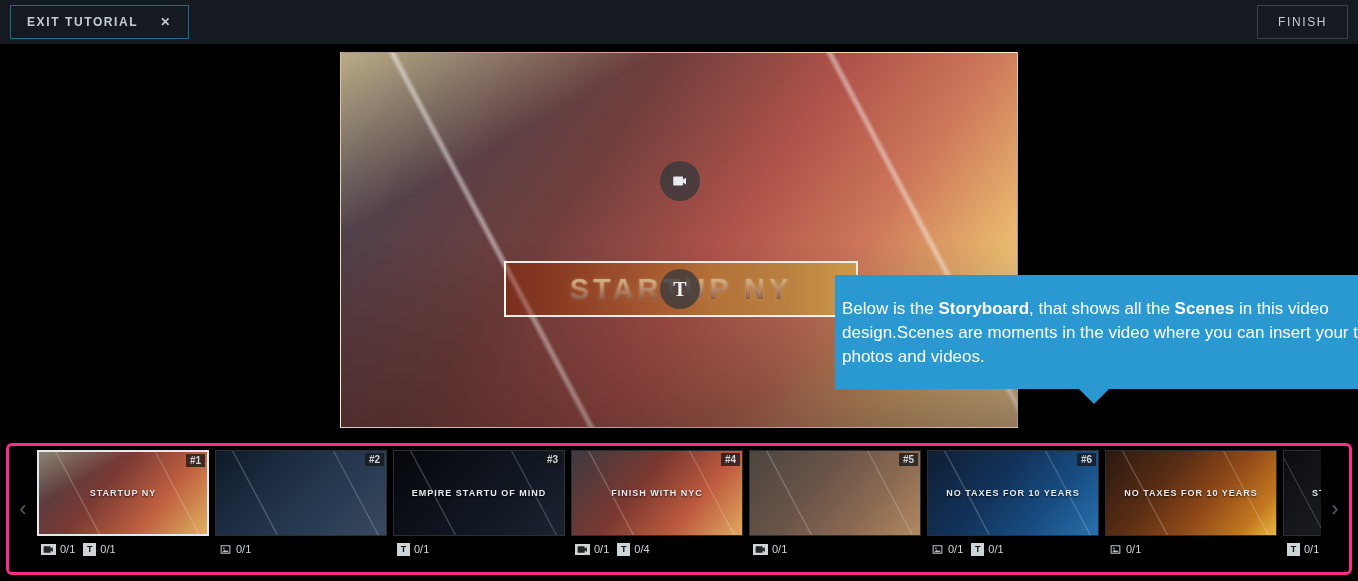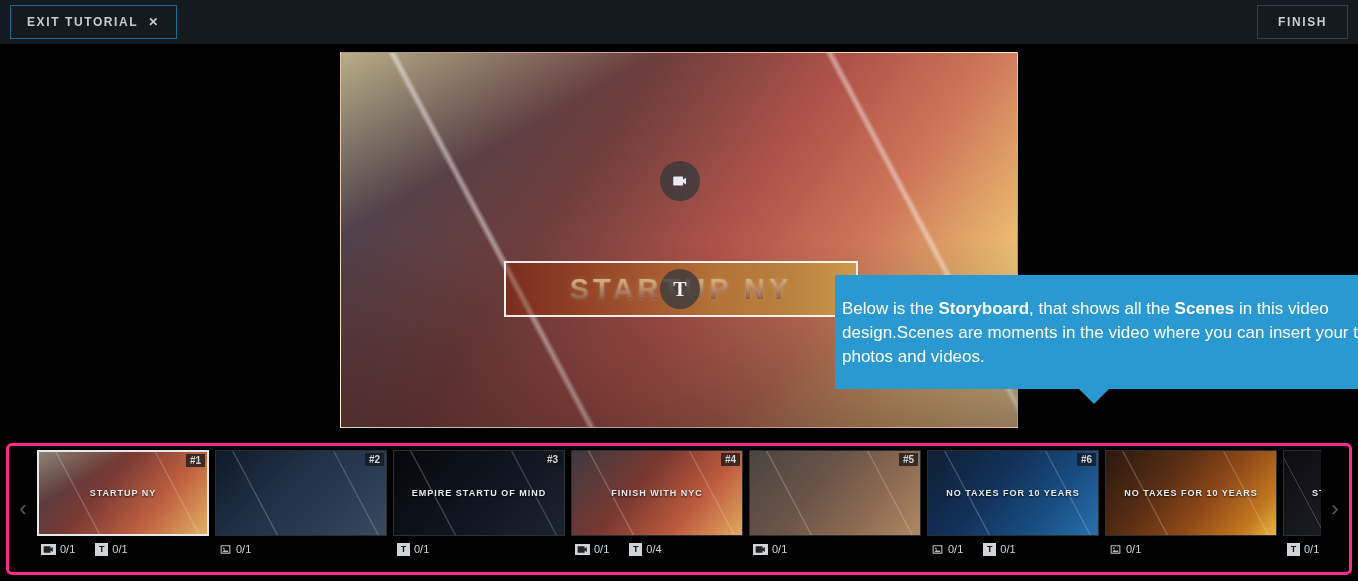--- a/index.html
+++ b/index.html
@@ -23,29 +23,29 @@
     border: 1px solid #1b6a90;
     color: #c6cdd2;
     background: transparent;
     font-size: 12px;
     letter-spacing: 1.6px;
     font-weight: 700;
     padding: 9px 16px;
     cursor: pointer;
     display: inline-flex;
     align-items: center;
-    gap: 10px;
+    gap: 22px;
   }
   .btn-finish {
     border: 1px solid #3a4249;
     color: #c6cdd2;
     background: transparent;
     font-size: 12px;
     letter-spacing: 1.6px;
-    font-weight: 700;
+    font-weight: 400;
     padding: 9px 20px;
     cursor: pointer;
   }
   .x-close { font-weight: 700; }
 
   
   .preview-wrap {
     position: relative;
     width: 100%;
     height: 396px;
@@ -221,21 +221,21 @@
     letter-spacing: 1px;
     color: #e8ecef;
     font-weight: 700;
     white-space: nowrap;
     text-shadow: 0 1px 2px rgba(0,0,0,0.8);
   }
   .meta {
     height: 26px;
     display: flex;
     align-items: center;
-    gap: 20px;
+    gap: 8px;
     padding: 0 4px;
     color: #cfd4d9;
     font-size: 11px;
   }
   .meta .m {
     display: inline-flex;
     align-items: center;
     gap: 4px;
   }
   .meta svg { width: 13px; height: 13px; opacity: 0.9; }

